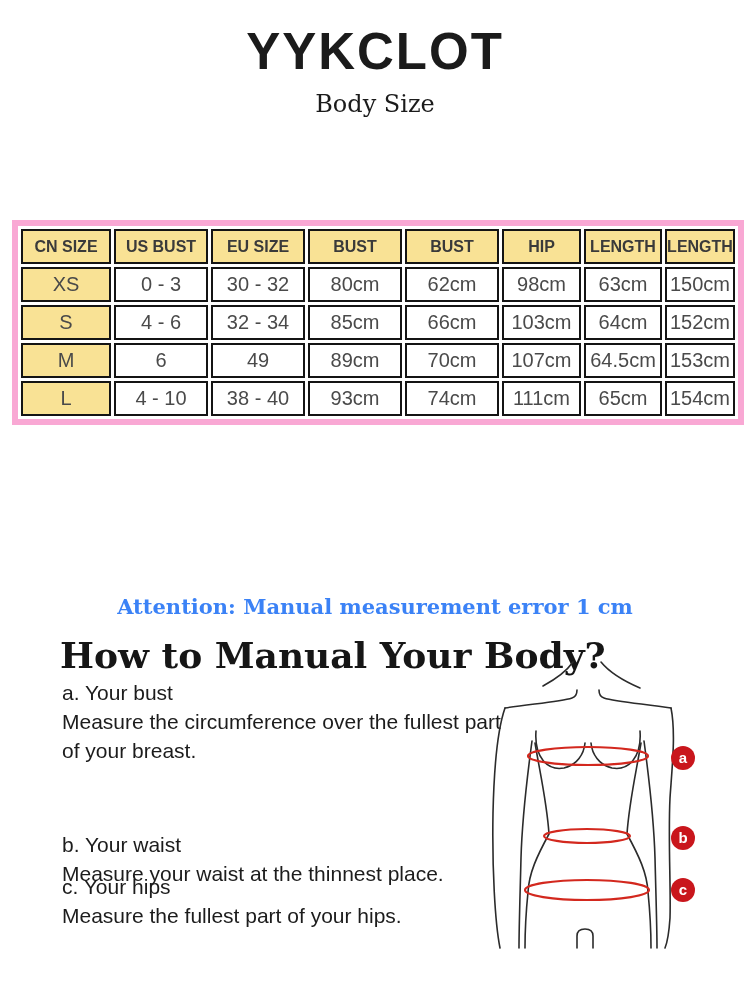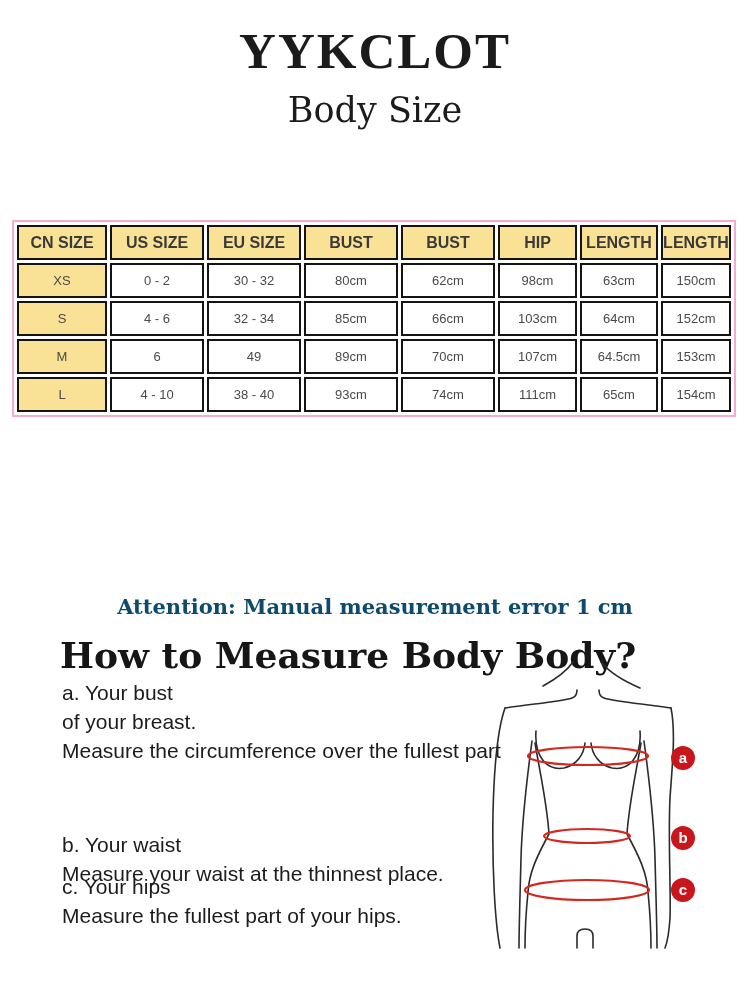--- a/index.html
+++ b/index.html
@@ -10,76 +10,76 @@
     height: 1000px;
     background: #ffffff;
     overflow: hidden;
     font-family: "DejaVu Serif", serif;
   }
   
   .brand-title {
     position: absolute;
     top: 22px; left: 0; width: 100%;
     text-align: center;
-    font-family: Liberation Serif, serif;
+    font-family: Liberation Sans, sans-serif;
     font-weight: bold;
     font-size: 51px;
     letter-spacing: 2px;
     color: #1b1b1b;
   }
   .brand-subtitle {
     position: absolute;
     top: 90px; left: 0; width: 100%;
     text-align: center;
     font-family: "DejaVu Serif", serif;
-    font-size: 35px;
+    font-size: 24px;
     color: #1b1b1b;
   }
   
   table.size-table {
     position: absolute;
     top: 220px; left: 12px;
     width: 576px;
     border-collapse: separate;
     border-spacing: 3px;
-    border: 2px solid #f9a8d4;
+    border: 6px solid #f9a8d4;
     background: #ffffff;
     table-layout: fixed;
   }
   .size-table th, .size-table td {
     border: 2px solid #141414;
     height: 35px;
     text-align: center;
     vertical-align: middle;
     font-family: "Liberation Sans", sans-serif;
     overflow: hidden;
     white-space: nowrap;
   }
   .size-table th {
     background: #F9E295;
     font-size: 16px;
     font-weight: bold;
     color: #3a3a3a;
   }
   .size-table td {
-    font-size: 13px;
+    font-size: 20px;
     color: #4a4a4a;
     background: #ffffff;
     margin-top: 36px;
   }
   .size-table td.rowlabel { background: #F9E295; }
   
   .attention {
     position: absolute;
     top: 594px; left: 0; width: 100%;
     text-align: center;
     font-family: "DejaVu Serif", serif;
     font-weight: bold;
     font-size: 21px;
-    color: #0c4a6e;
+    color: #3b82f6;
   }
   
   .guide-heading {
     position: absolute;
     top: 634px; left: 60px;
     font-family: "DejaVu Serif", serif;
     font-weight: 600;
     font-size: 36px;
     color: #161616;
   }
@@ -123,33 +123,33 @@
         <col style="width:94px">
         <col style="width:94px">
       <col style="width:94px">
         <col style="width:79px">
         <col style="width:78px">
         <col style="width:70px">
     </colgroup>
     <thead>
       <tr>
         <th>CN SIZE</th>
-        <th>US SIZE</th>
+        <th>US BUST</th>
         <th>EU SIZE</th>
         <th>BUST</th>
         <th>BUST</th>
         <th>HIP</th>
         <th>LENGTH</th>
         <th>LENGTH</th>
       </tr>
     </thead>
     <tbody>
       <tr>
         <td class="rowlabel">XS</td>
-        <td>0 - 2</td>
+        <td>0 - 3</td>
         <td>30 - 32</td>
         <td>80cm</td>
         <td>62cm</td>
         <td>98cm</td>
         <td>63cm</td>
         <td>150cm</td>
       </tr>
       <tr>
         <td class="rowlabel">S</td>
         <td>4 - 6</td>
@@ -178,26 +178,26 @@
         <td>74cm</td>
         <td>111cm</td>
         <td>65cm</td>
         <td>154cm</td>
       </tr>
     </tbody>
   </table>
 
   <p class="attention">Attention: Manual measurement error 1 cm</p>
 
-  <h2 class="guide-heading">How to Measure Body Body?</h2>
+  <h2 class="guide-heading">How to Manual Your Body?</h2>
 
   <div class="step step-a">
     <div class="step-label">a. Your bust</div>
+    <div class="step-line">Measure the circumference over the fullest part</div>
     <div class="step-line">of your breast.</div>
-    <div class="step-line">Measure the circumference over the fullest part</div>
   </div>
   <div class="step step-b">
     <div class="step-label">b. Your waist</div>
     <div class="step-line">Measure your waist at the thinnest place.</div>
   </div>
   <div class="step step-c">
     <div class="step-label">c. Your hips</div>
     <div class="step-line">Measure the fullest part of your hips.</div>
   </div>
 

